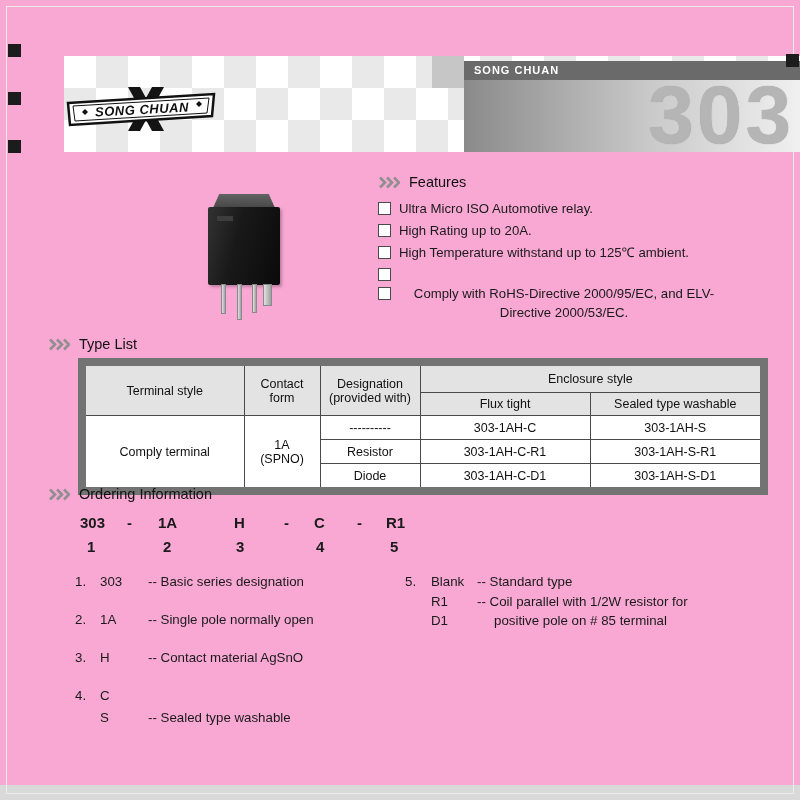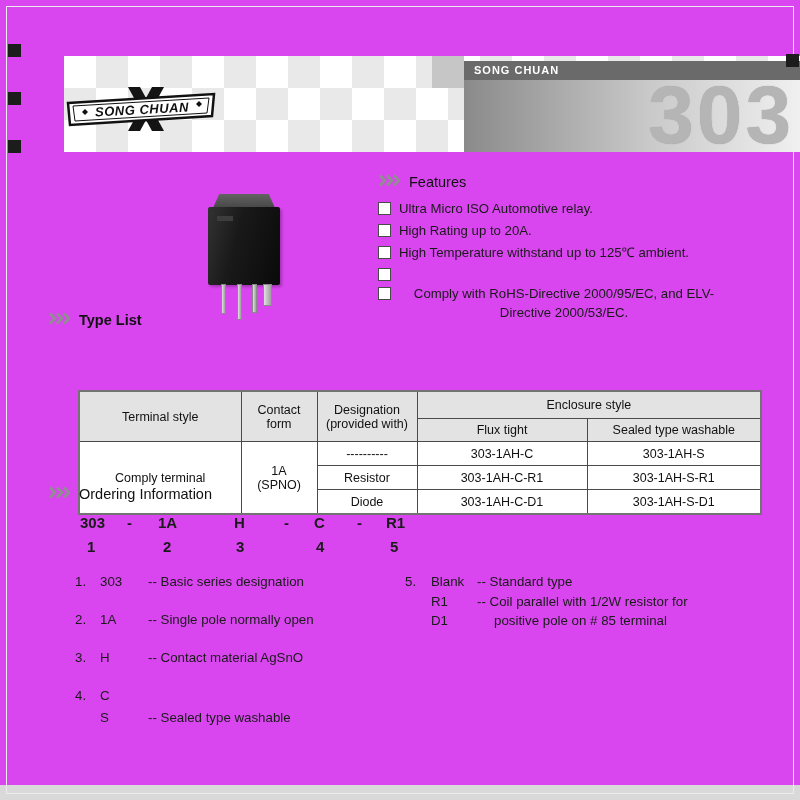--- a/index.html
+++ b/index.html
@@ -1,17 +1,17 @@
 <!DOCTYPE html>
 <html><head>
 <meta charset="utf-8">
 <style>
   html,body { margin:0; padding:0; background:#fff; }
   .page {
-    position:relative; width:800px; height:800px; background:#d946ef;
+    position:relative; width:800px; height:800px; background:#f9a8d4;
     font-family:"Liberation Sans", sans-serif; color:#1a1a1a; overflow:hidden;
   }
   .page-frame { position:absolute; inset:6px; border:1px solid #ececec; pointer-events:none; }
 
   
   .checker {
     position:absolute; left:64px; top:56px; width:736px; height:96px;
     background-color:#ffffff;
     background-image:
       linear-gradient(45deg, #e9e9e9 25%, transparent 25%, transparent 75%, #e9e9e9 75%),
@@ -53,37 +53,37 @@
   .relay-top { position:absolute; left:8px; top:0; width:62px; height:14px; background:linear-gradient(#636363,#474747); clip-path:polygon(10% 0,90% 0,100% 100%,0 100%); }
   .relay-body { position:absolute; left:3px; top:13px; width:72px; height:78px; border-radius:2px; background:linear-gradient(105deg,#333 0%,#191919 40%,#0a0a0a 100%); box-shadow:2px 2px 3px rgba(0,0,0,0.25); }
   .relay-label { position:absolute; left:12px; top:22px; width:16px; height:5px; background:#3d3d3d; }
   .pin { position:absolute; top:90px; background:linear-gradient(90deg,#e0e0e0,#9f9f9f); border:1px solid #8a8a8a; box-sizing:border-box; }
   .pin1 { left:16px; width:5px; height:30px; }
   .pin2 { left:32px; width:5px; height:36px; }
   .pin3 { left:47px; width:5px; height:29px; }
   .pin4 { left:58px; width:9px; height:22px; }
 
   
-  .sec-head { display:flex; align-items:flex-start; gap:9px; font-size:14.5px; color:#111; }
+  .sec-head { display:flex; align-items:center; gap:9px; font-size:14.5px; color:#111; }
   .sec-abs { position:absolute; }
-  .head-typelist { left:48px; top:312px;font-weight:bold; }
+  .head-typelist { left:48px; top:336px; }
   .head-ordering { left:48px; top:486px; }
   .chev path { fill:none; stroke:#8f8f8f; stroke-width:2.6; }
 
   
   .features { position:absolute; left:378px; top:174px; width:392px; }
   .feat-list { list-style:none; margin:9px 0 0 0; padding:0; }
   .feat-list li { display:flex; gap:8px; font-size:13.2px; line-height:19px; margin-bottom:3px; }
   .cb { flex:none; width:11px; height:11px; border:1.3px solid #4a4a4a; background:#fff; margin-top:3px; }
   .ft { max-width:330px;text-align:center; }
 
   
   .type-table {
     position:absolute; left:78px; top:358px; width:682px;
-    border-collapse:collapse; table-layout:fixed; border:2px solid #737373;margin-top:32px;
+    border-collapse:collapse; table-layout:fixed; border:8px solid #737373;
   }
   .type-table th, .type-table td {
     border:1px solid #4a4a4a; text-align:center; vertical-align:middle;
     font-size:12.5px; font-weight:normal; color:#111; padding:1px 4px;
   }
   .type-table thead th { background:#e3e3e3; }
   .type-table thead tr:first-child th { height:24px; }
   .type-table thead tr:last-child th { height:20px; }
   .type-table tbody td { height:21px; background:#fff; }
 

